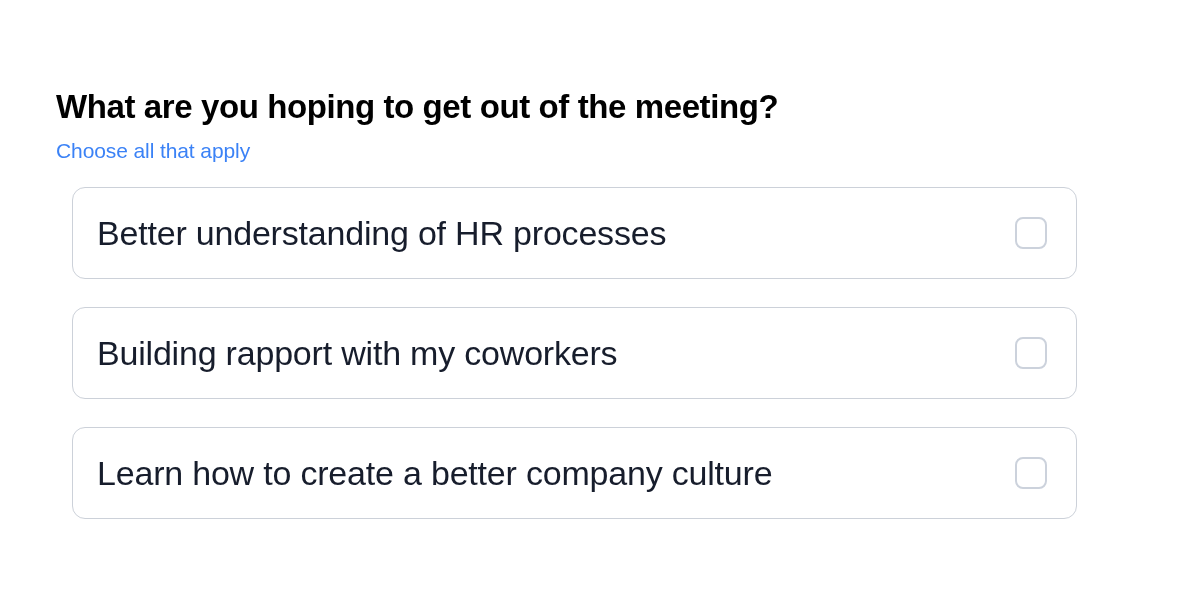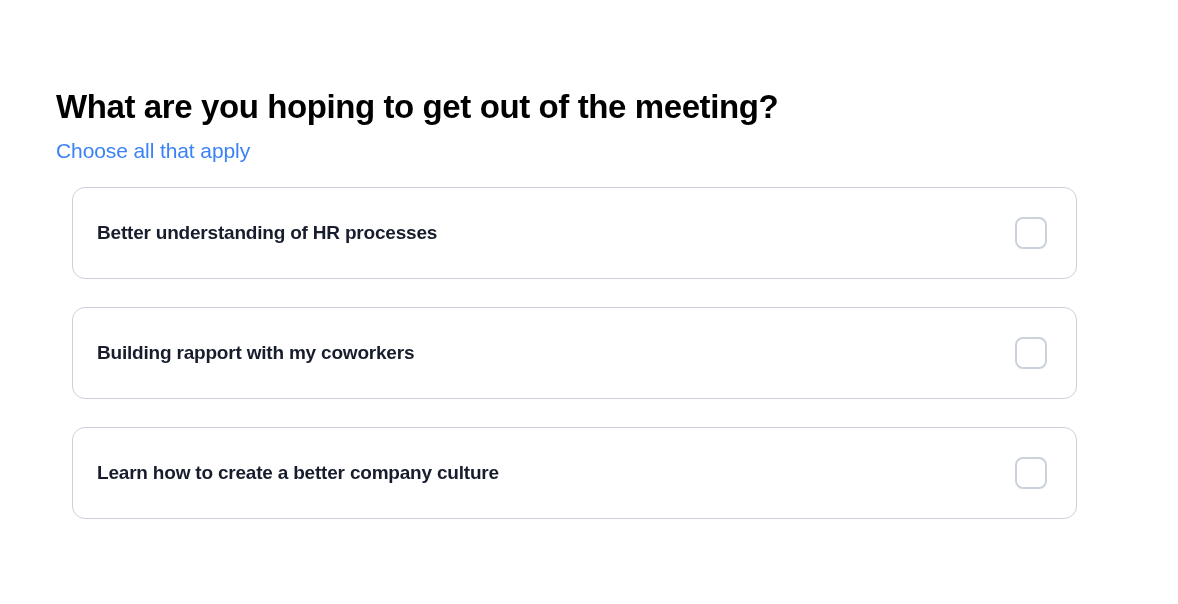--- a/index.html
+++ b/index.html
@@ -71,22 +71,22 @@
     border-radius: 13px;
     background: #ffffff;
     display: flex;
     align-items: center;
     justify-content: space-between;
     padding: 0 29px 0 24px;
     cursor: pointer;
   }
 
   .option-label {
-    font-size: 19px;
-    font-weight: bold;
+    font-size: 34px;
+    font-weight: normal;
     letter-spacing: -0.2px;
     color: #171d2c;
     line-height: 1.2;
     white-space: nowrap;
   }
 
   .option-checkbox {
     flex: 0 0 auto;
     width: 32px;
     height: 32px;

